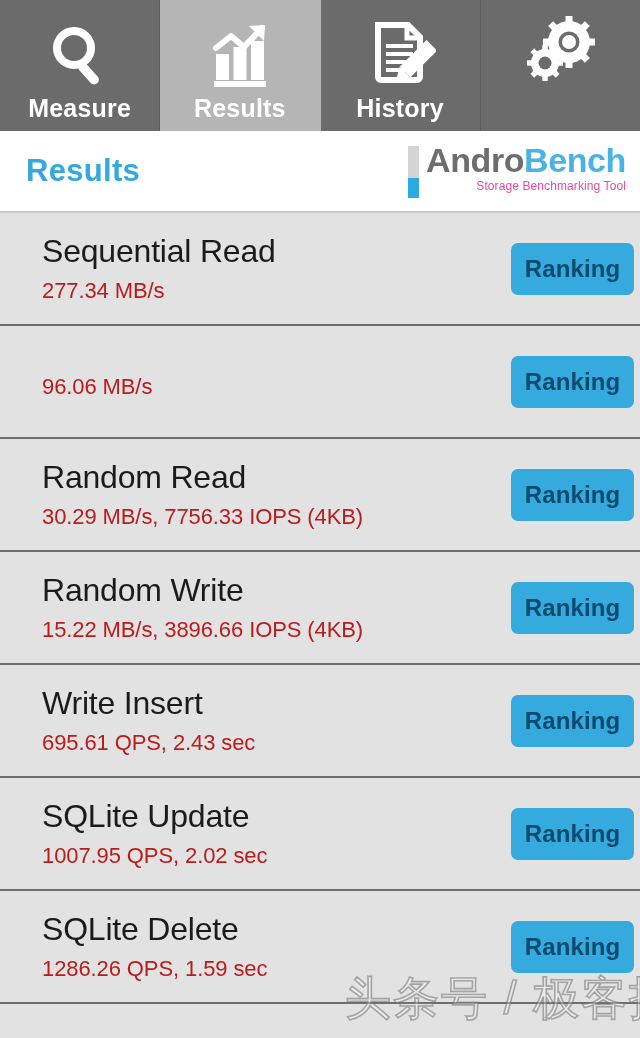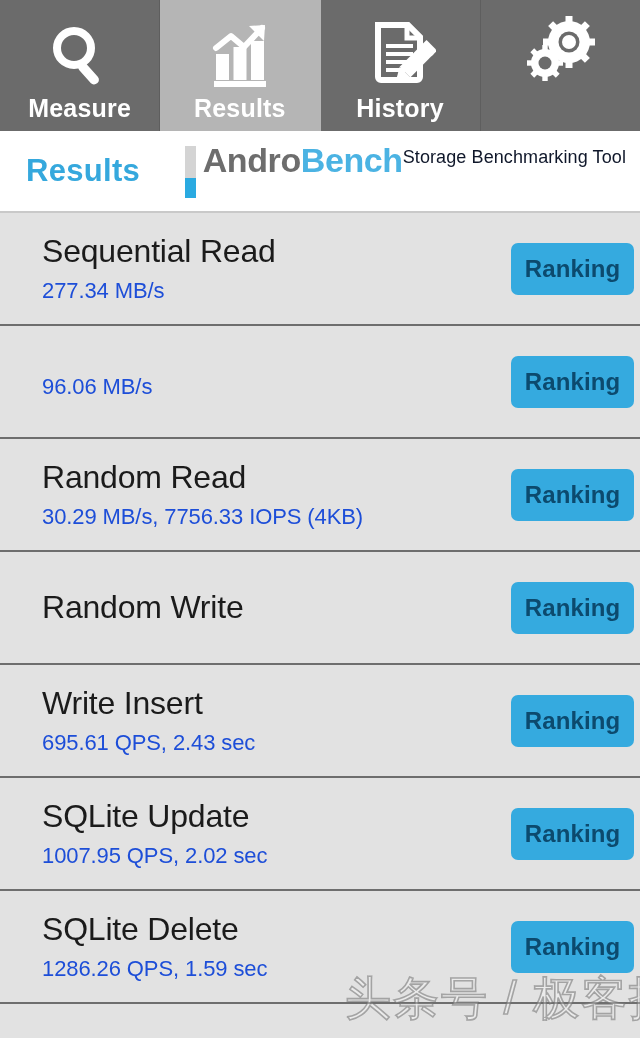--- a/index.html
+++ b/index.html
@@ -47,44 +47,44 @@
     letter-spacing:.3px;
   }
   .logo {
     position:absolute; right:14px; top:50%;
     transform:translateY(-50%);
     display:flex; align-items:flex-start;
   }
   .logo-bar { width:11px; height:52px; margin-right:7px; margin-top:2px; }
   .logo-bar .up { width:11px; height:32px; background:#d4d4d4; }
   .logo-bar .dn { width:11px; height:20px; background:#2aaae1; }
-  .logo-text { display:flex; flex-direction:row;justify-content:flex-end; }
+  .logo-text { display:flex; flex-direction:column;justify-content:flex-end; }
   .logo-word { font-size:34px; font-weight:bold; line-height:.95; letter-spacing:-.4px; }
   .logo-word .a { color:#6d6d6d; }
   .logo-word .b { color:#4bb3e3; }
   .logo-tag {
-    font-size:18px; color:#0f172a; text-align:right;
+    font-size:12px; color:#ec4899; text-align:right;
     letter-spacing:.1px; margin-top:3px; font-weight:500;
   }
 
   
   .list { width:640px; background:#e2e2e2; }
   .row {
     position:relative; width:640px; height:113px;
     background:#e2e2e2;
     border-bottom:2px solid #6e6e6e;
     display:flex; align-items:center;padding-left:16px;
   }
   .row .texts { padding-left:26px; }
   .row .rname {
     color:#1b1b1b; font-size:32px; font-weight:400;
     line-height:1.05; letter-spacing:-.2px;
   }
   .row .rvalue {
-    color:#1d4ed8; font-size:22px; font-weight:400;
+    color:#b91c1c; font-size:22px; font-weight:400;
     line-height:1.05; margin-top:10px; letter-spacing:-.1px;
   }
   .rank-btn {
     position:absolute; right:6px; top:50%;
     transform:translateY(-50%);
     width:123px; height:52px; border-radius:7px;
     background:#35aadf; border:none;
     color:#0c4a6e; font-size:24px; font-weight:bold;
     letter-spacing:.1px; cursor:pointer;
     display:flex; align-items:center; justify-content:center;
@@ -228,20 +228,21 @@
       <div class="texts">
         <div class="rname">Random Read</div>
         <div class="rvalue">30.29 MB/s, 7756.33 IOPS (4KB)</div>
       </div>
       <button class="rank-btn">Ranking</button>
     </div>
 
     <div class="row">
       <div class="texts">
         <div class="rname">Random Write</div>
+        <div class="rvalue">15.22 MB/s, 3896.66 IOPS (4KB)</div>
       </div>
       <button class="rank-btn">Ranking</button>
     </div>
 
     <div class="row">
       <div class="texts">
         <div class="rname">Write Insert</div>
         <div class="rvalue">695.61 QPS, 2.43 sec</div>
       </div>
       <button class="rank-btn">Ranking</button>

